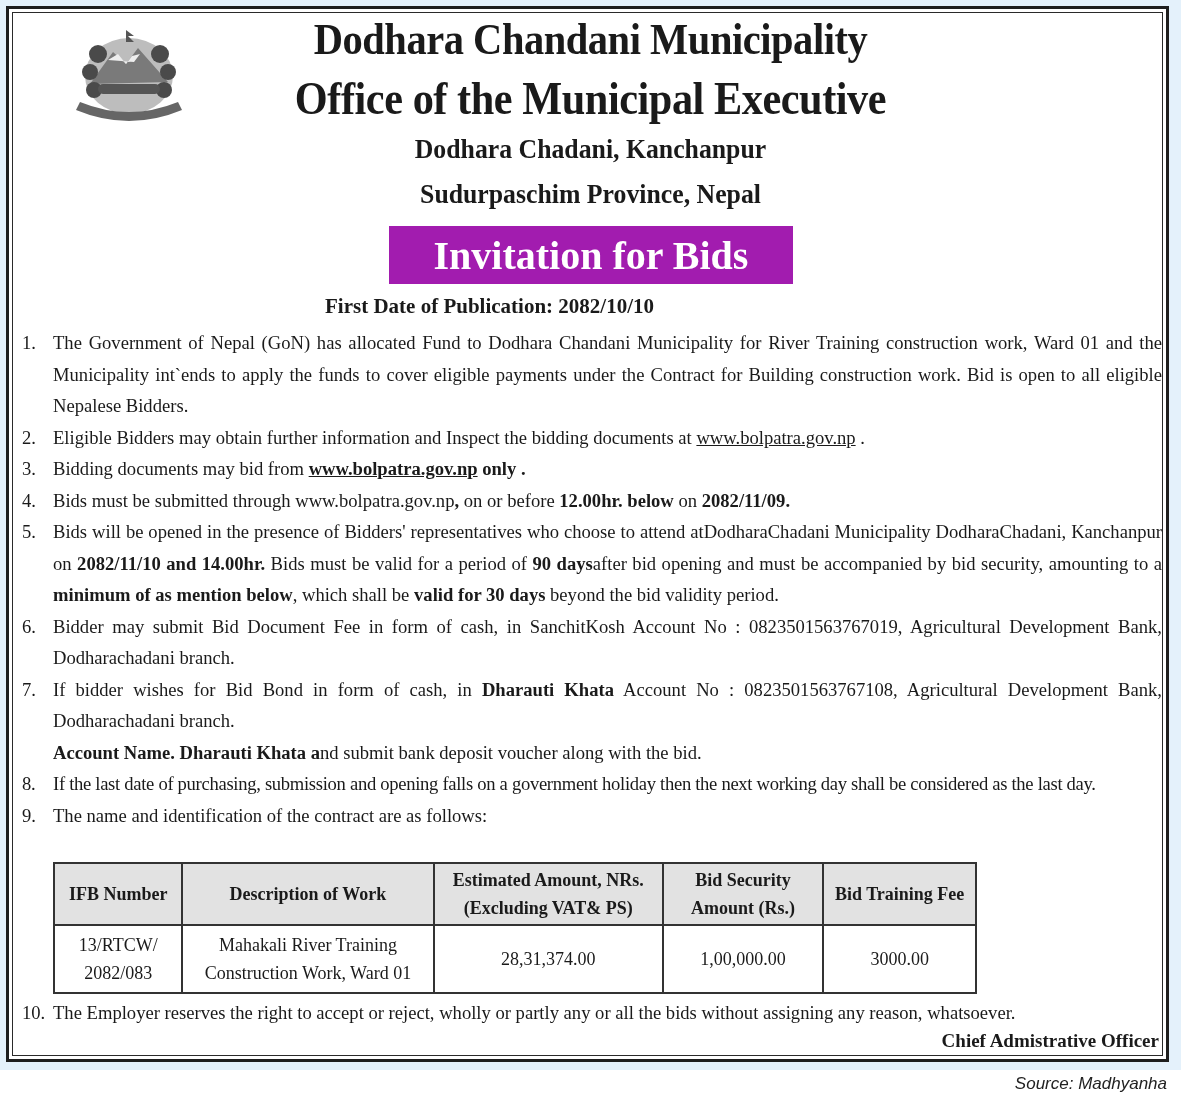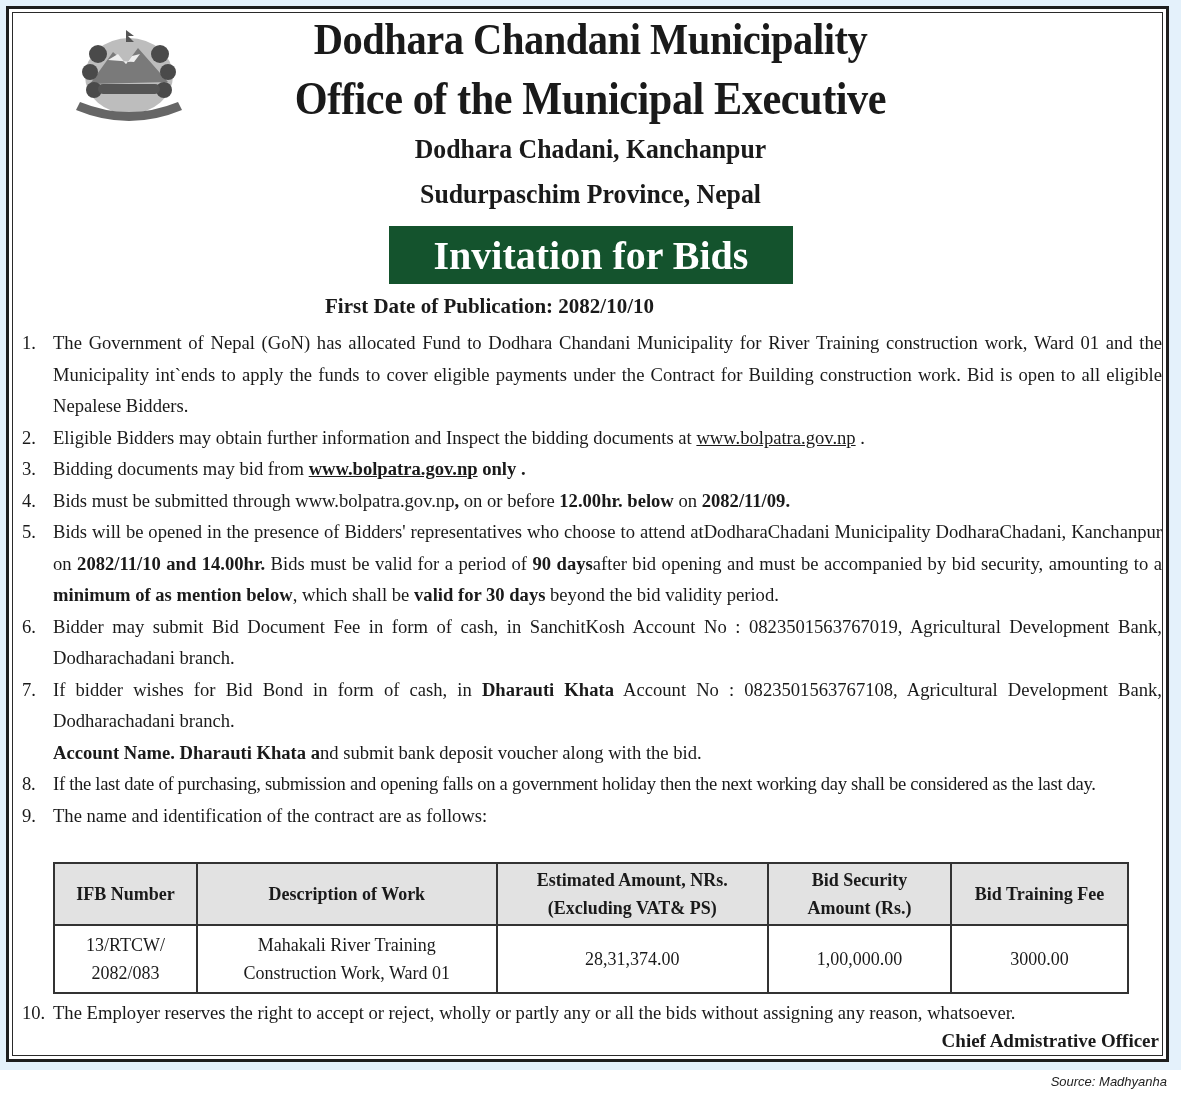--- a/index.html
+++ b/index.html
@@ -24,51 +24,51 @@
   .emblem {
     position:absolute; left:68px; top:24px; width:122px; height:100px;
   }
   .hdr { position:absolute; left:0; width:1181px; text-align:center; font-weight:bold; }
   .hdr.h1 { top:14px; font-size:44px; letter-spacing:-0.5px; transform:scaleX(0.92); }
   .hdr.h2 { top:72px; font-size:46px; letter-spacing:-0.5px; transform:scaleX(0.92); }
   .hdr.h3 { top:133px; font-size:28px; transform:scaleX(0.92); }
   .hdr.h4 { top:178px; font-size:28px; transform:scaleX(0.92); }
   .banner {
     position:absolute; left:389px; top:226px; width:404px; height:58px;
-    background:#14532d; color:#fff; font-weight:bold; font-size:40px;
+    background:#a21caf; color:#fff; font-weight:bold; font-size:40px;
     display:flex; align-items:center; justify-content:center;
   }
   .pubdate {
     position:absolute; left:0; width:979px; top:294px; text-align:center;
     font-weight:bold; font-size:21px;
   }
   .items { position:absolute; left:22px; top:327px; width:1140px; }
   .item { display:flex; font-size:18.6px; line-height:31.5px; }
   .num { width:31px; flex:none; }
   .txt { flex:1; text-align:justify; }
   .cond { letter-spacing:-0.3px; }
   .u { text-decoration:underline; }
   b { font-weight:bold; }
   .sub { padding-left:31px; font-size:18.6px; line-height:31.5px; }
   table.bids {
-    position:absolute; left:53px; top:862px; width:1076px;
+    position:absolute; left:53px; top:862px; width:924px;
     border-collapse:collapse; font-size:18px;
   }
   table.bids th {
     background:#e2e2e2; font-weight:bold; border:2px solid #333;
     height:60px; line-height:28px; text-align:center; padding:0 4px;
   }
   table.bids td {
     border:2px solid #333; text-align:center; height:64px; line-height:28px;
   }
   .signoff {
     position:absolute; right:22px; top:1030px; font-weight:bold; font-size:19px;text-align:right;
   }
   .source {
-    position:absolute; right:14px; top:1074px; font-size:13px; font-style:italic;
+    position:absolute; right:14px; top:1074px; font-size:17px; font-style:italic;
     font-family:"Liberation Sans", "DejaVu Sans", sans-serif; color:#222;
   }
   .item10 { position:absolute; left:22px; top:997px; width:1140px;justify-content:space-between; }
 </style>
 </head>
 <body>
 
 <div class="bg-band"></div>
 
 <div class="frame">

